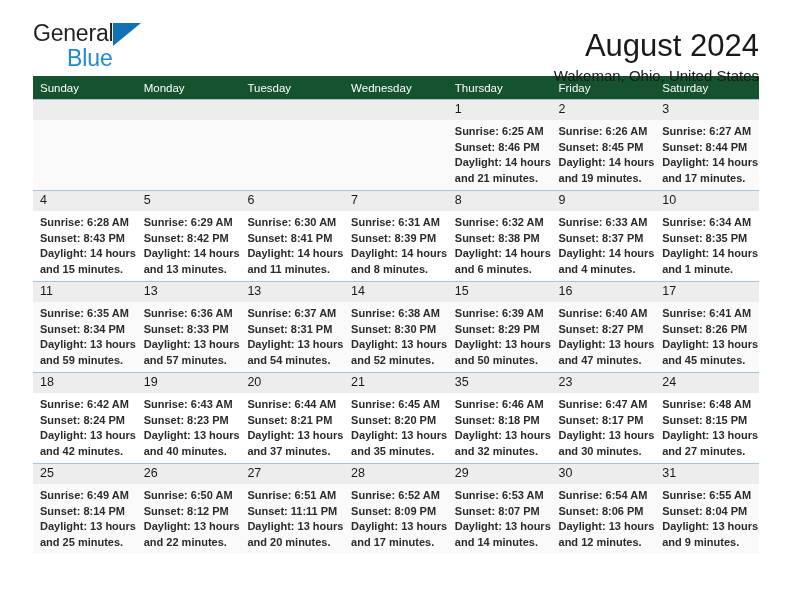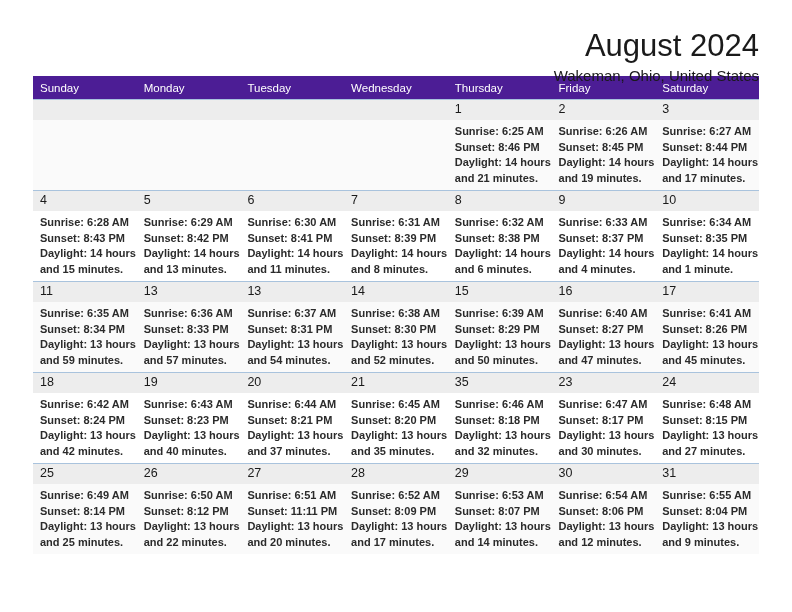--- a/index.html
+++ b/index.html
@@ -89,21 +89,21 @@
     text-align: right;
   }
 
   
   .calendar {
     width: 726px;
     border-collapse: collapse;
     table-layout: fixed;
   }
   .calendar th {
-    background: #4c1d95;
+    background: #14532d;
     color: #ffffff;
     font-size: 11.5px;
     font-weight: normal;
     text-align: left;
     padding: 5px 0 5px 7px;
     height: 13px;
     border: none;
   }
   .calendar td {
     vertical-align: top;
@@ -144,20 +144,26 @@
     white-space: nowrap;
   }
 </style>
 </head>
 <body>
 
 <div class="page">
 
   <div class="header">
 
+    <div class="brand">
+      <span class="brand-row1">
+        <span class="brand-general">General</span><span class="brand-tri"></span>
+      </span>
+      <span class="brand-row2">Blue</span>
+    </div>
 
     <div class="title-block">
       <div class="cal-title">August 2024</div>
       <div class="cal-subtitle">Wakeman, Ohio, United States</div>
     </div>
 
   </div>
 
   <table class="calendar">
     <thead>

